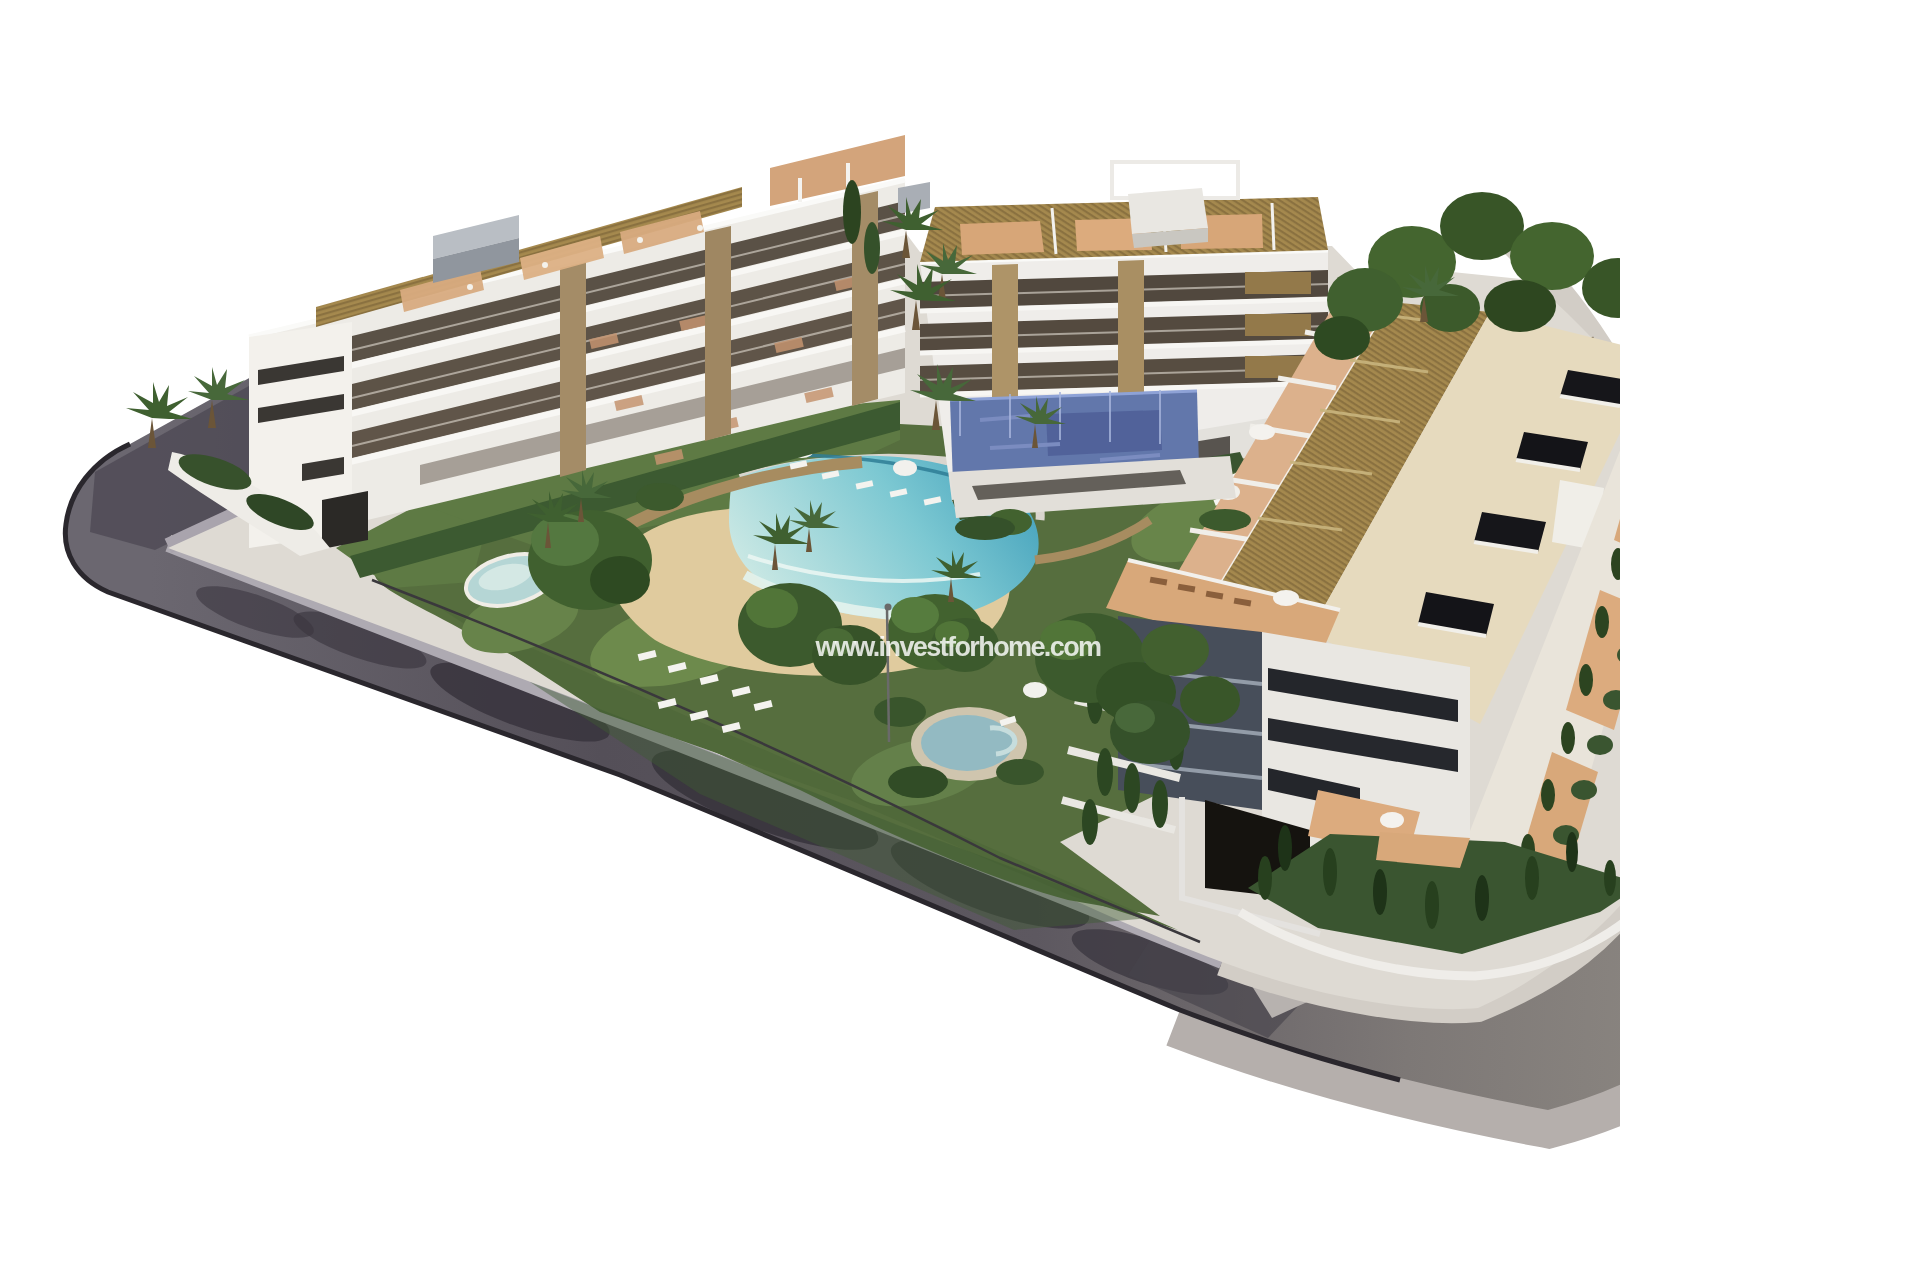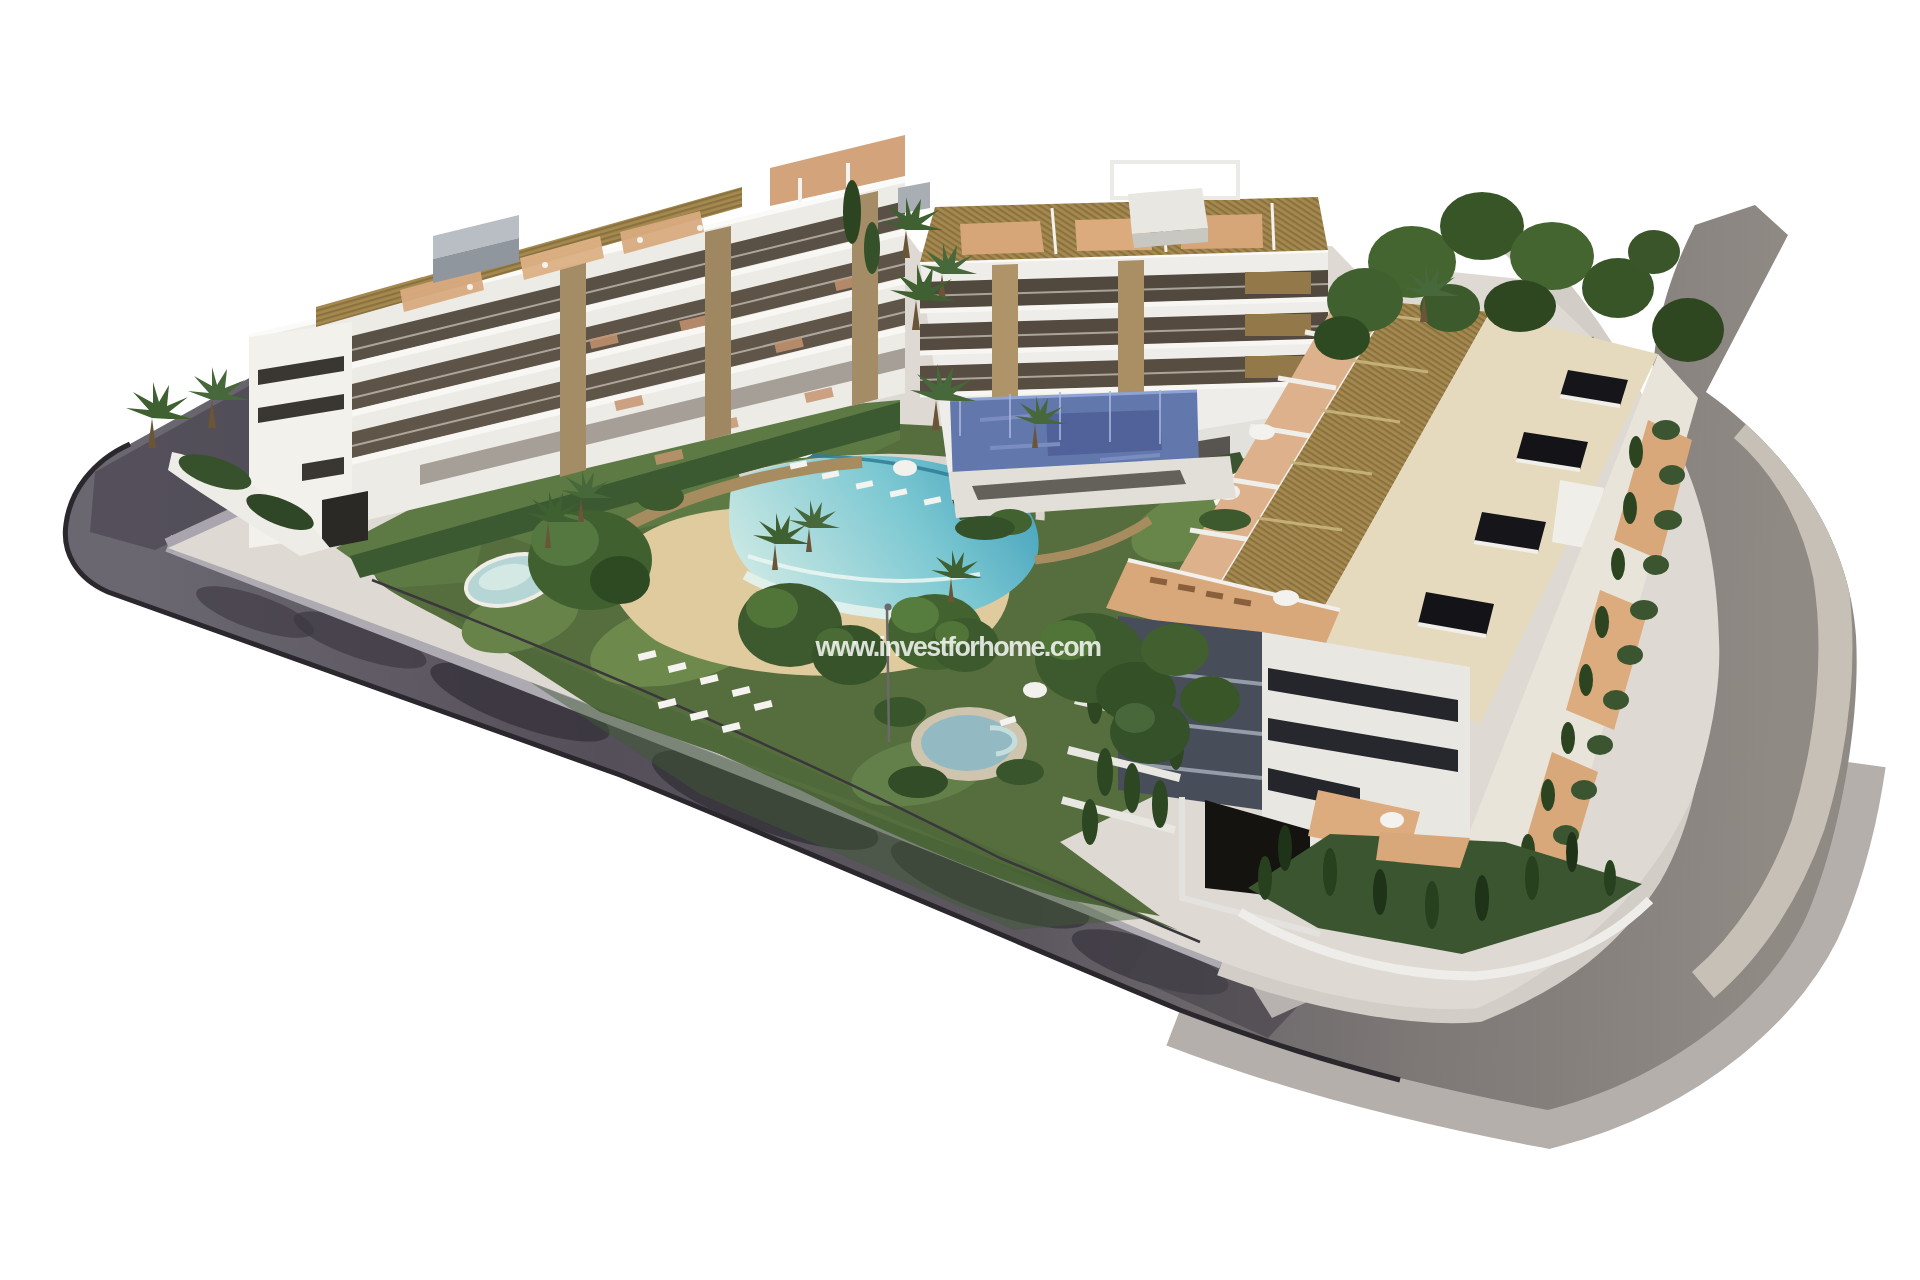--- a/index.html
+++ b/index.html
@@ -1,16 +1,16 @@
 <!DOCTYPE html>
 <html><head>
 <meta charset="utf-8">
 <style>
   html,body{margin:0;padding:0;background:#ffffff;}
-  #scene{width:1920px;height:1280px;position:relative;overflow:hidden;background:#ffffff;}
+  #scene{width:1620px;height:1280px;position:relative;overflow:hidden;background:#ffffff;}
   svg{display:block;}
   text{font-family:"Liberation Sans", sans-serif;}
 </style>
 </head>
 <body>
 <div id="scene">
 <svg width="1920" height="1280" viewBox="0 0 1920 1280" xmlns="http://www.w3.org/2000/svg">
 <defs>
   <linearGradient id="asph" gradientUnits="userSpaceOnUse" x1="150" y1="620" x2="1780" y2="680">
     <stop offset="0" stop-color="#6b6770"></stop>

